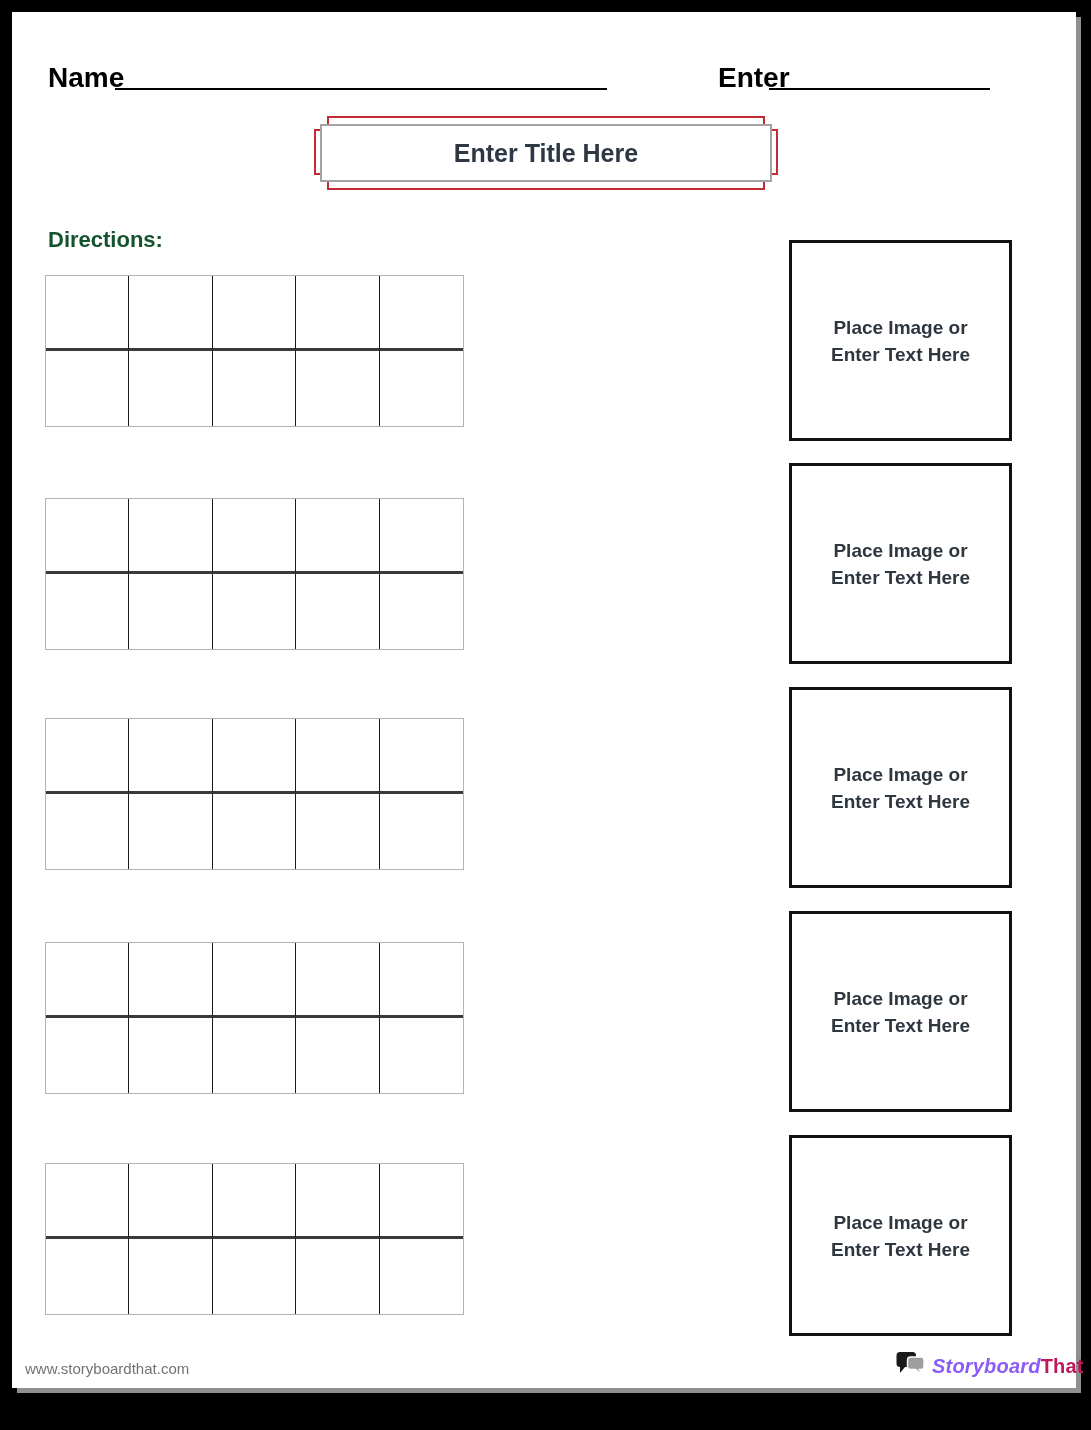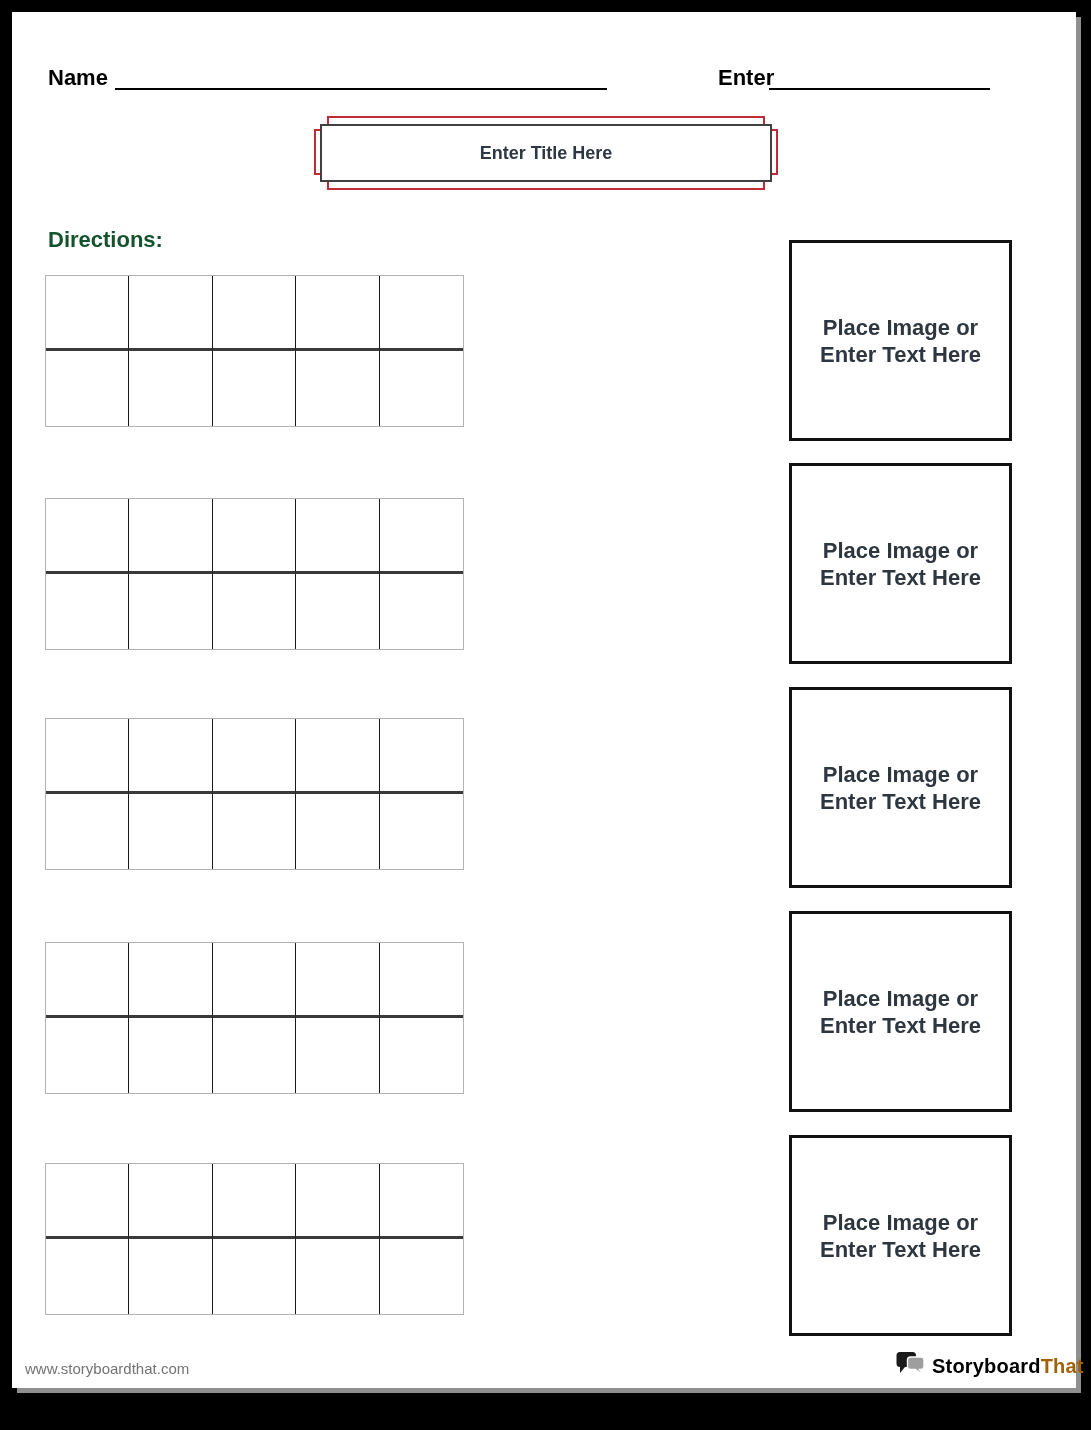--- a/index.html
+++ b/index.html
@@ -12,38 +12,38 @@
   }
   .page{
     position:absolute;left:12px;top:12px;
     width:1064px;height:1376px;
     background:#fff;
     box-shadow:5px 5px 0 0 #8f8f8f;
   }
   
   .lbl{
     position:absolute;
-    font-size:22px;font-weight:bold;color:#000;
+    font-size:28px;font-weight:bold;color:#000;
     line-height:24px;
     text-align:center;
   }
   .name-lbl{left:36px;top:54px;}
   .date-lbl{left:706px;top:54px;}
   .fill-line{position:absolute;height:0;border-bottom:2px solid #000;}
   .name-line{left:103px;top:76px;width:492px;}
   .date-line{left:757px;top:76px;width:221px;}
   
   .deco{position:absolute;border:2px solid #c22a35;box-sizing:border-box;background:transparent;z-index:1;}
   .deco-tall{left:315px;top:104px;width:438px;height:74px;}
   .deco-wide{left:302px;top:117px;width:464px;height:46px;}
   .title-box{
     position:absolute;left:308px;top:112px;width:452px;height:58px;
-    box-sizing:border-box;border:2px solid #404040;background:#fff;z-index:2;
+    box-sizing:border-box;border:2px solid #a3a3a3;background:#fff;z-index:2;
     display:flex;align-items:center;justify-content:center;
-    font-size:18px;font-weight:bold;color:#2e3744;
+    font-size:25px;font-weight:bold;color:#2e3744;
   }
   .directions{
     position:absolute;left:36px;top:215px;
     font-size:22px;font-weight:bold;color:#14532d;
   }
   
   .tenframe{
     position:absolute;left:33px;width:419px;height:152px;
     box-sizing:border-box;border:1px solid #b3b3b3;background:#fff;
     display:grid;grid-template-columns:repeat(5,1fr);grid-template-rows:1fr 1fr;
@@ -53,35 +53,35 @@
   .tenframe .cell:nth-child(5n){border-right:none;}
   .tenframe .cell:nth-child(-n+5){border-bottom:3px solid #3a3a3a;}
   
   .imgbox{
     position:absolute;left:777px;width:223px;height:201px;
     box-sizing:border-box;border:3px solid #111;background:#fff;
     display:flex;align-items:center;justify-content:center;text-align:center;
   }
   .b1{top:228px;} .b2{top:451px;} .b3{top:675px;} .b4{top:899px;} .b5{top:1123px;}
   .imgbox-text{
-    font-size:22px;font-weight:bold;color:#2e3640;line-height:27px;
+    font-size:19px;font-weight:bold;color:#2e3640;line-height:27px;
   }
   
   .site-url{
     position:absolute;left:13px;top:1348px;
     font-size:15px;font-weight:normal;color:#737373;
   }
   .logo{
     position:absolute;left:884px;top:1339px;height:30px;
     display:flex;align-items:center;
   }
   .logo svg{margin-right:5px;}
   .logo-text{font-size:20px;font-weight:600;letter-spacing:0.2px;line-height:30px;}
-  .logo-b{color:#000000;}
-  .logo-g{color:#a16207;}
+  .logo-b{color:#8b5cf6;font-style:italic;}
+  .logo-g{color:#be185d;}
 </style>
 </head>
 <body>
 
 <div class="page">
 
   <span class="lbl name-lbl">Name</span>
   <div class="fill-line name-line"></div>
   <span class="lbl date-lbl">Enter</span>
   <div class="fill-line date-line"></div>

